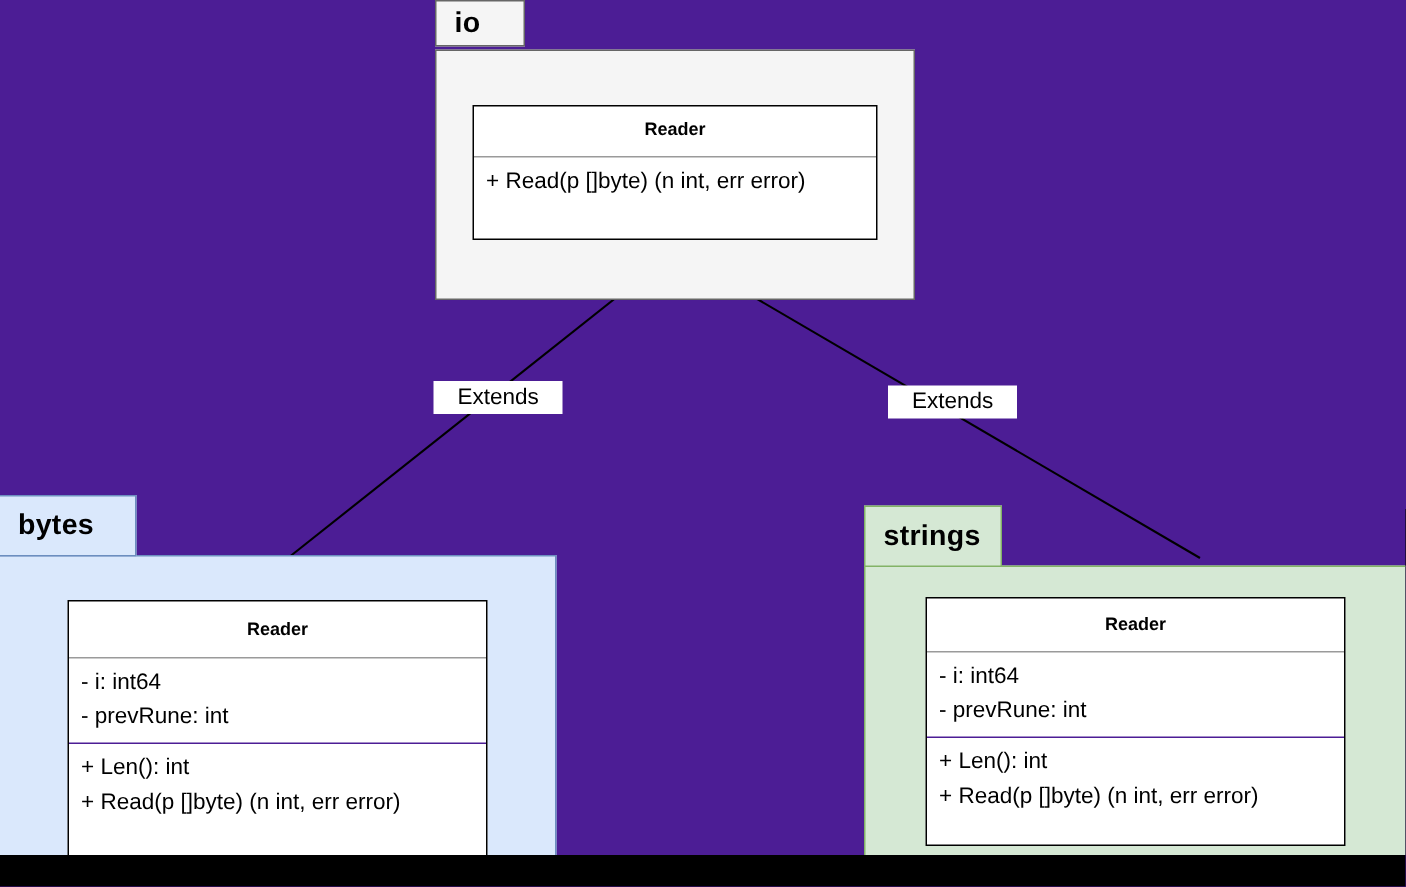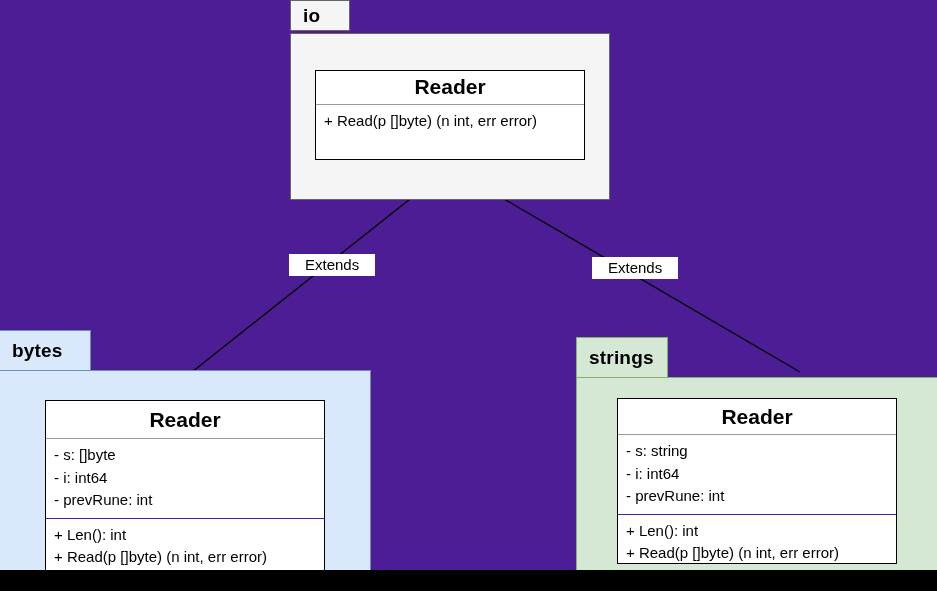--- a/index.html
+++ b/index.html
@@ -52,21 +52,21 @@
     text-align: center;
     padding: 5px 6px 7px 6px;
     border-bottom: 1px solid #9a9a9a;
   }
   .cls-stereo {
     font-size: 12.5px;
     font-style: italic;
     line-height: 15px;
   }
   .cls-title {
-    font-size: 21px;
+    font-size: 12px;
     font-weight: bold;
     line-height: 21px;
   }
   .cls-sec {
     box-sizing: border-box;
     padding: 5px 8px 6px 8px;
     font-size: 15px;
     line-height: 22.5px;
   }
   .cls-sec + .cls-sec { border-top: 1px solid #4c1d95; }
@@ -132,21 +132,20 @@
     <div class="pkg-tab" style="left:-1px; top:330px; width:92px; height:41px;">
       <span>bytes</span>
     </div>
   </div>
 
   <div class="cls" style="left:45px; top:400px; width:280px; height:172px;">
     <div class="cls-head" style="padding-top:8px; padding-bottom:8px;">
       <div class="cls-title">Reader</div>
     </div>
     <div class="cls-sec">
-      <div>- s: []byte</div>
       <div>- i: int64</div>
       <div>- prevRune: int</div>
     </div>
     <div class="cls-sec">
       <div>+ Len(): int</div>
       <div>+ Read(p []byte) (n int, err error)</div>
     </div>
   </div>
 
   <div class="pkg-strings">
@@ -154,21 +153,20 @@
     <div class="pkg-tab" style="left:576px; top:337px; width:92px; height:41px;">
       <span>strings</span>
     </div>
   </div>
 
   <div class="cls" style="left:617px; top:398px; width:280px; height:166px;">
     <div class="cls-head" style="padding-top:7px; padding-bottom:7px;">
       <div class="cls-title">Reader</div>
     </div>
     <div class="cls-sec">
-      <div>- s: string</div>
       <div>- i: int64</div>
       <div>- prevRune: int</div>
     </div>
     <div class="cls-sec">
       <div>+ Len(): int</div>
       <div>+ Read(p []byte) (n int, err error)</div>
     </div>
   </div>
 
   <div class="edge-label" style="left:289px; top:254px;">Extends</div>

